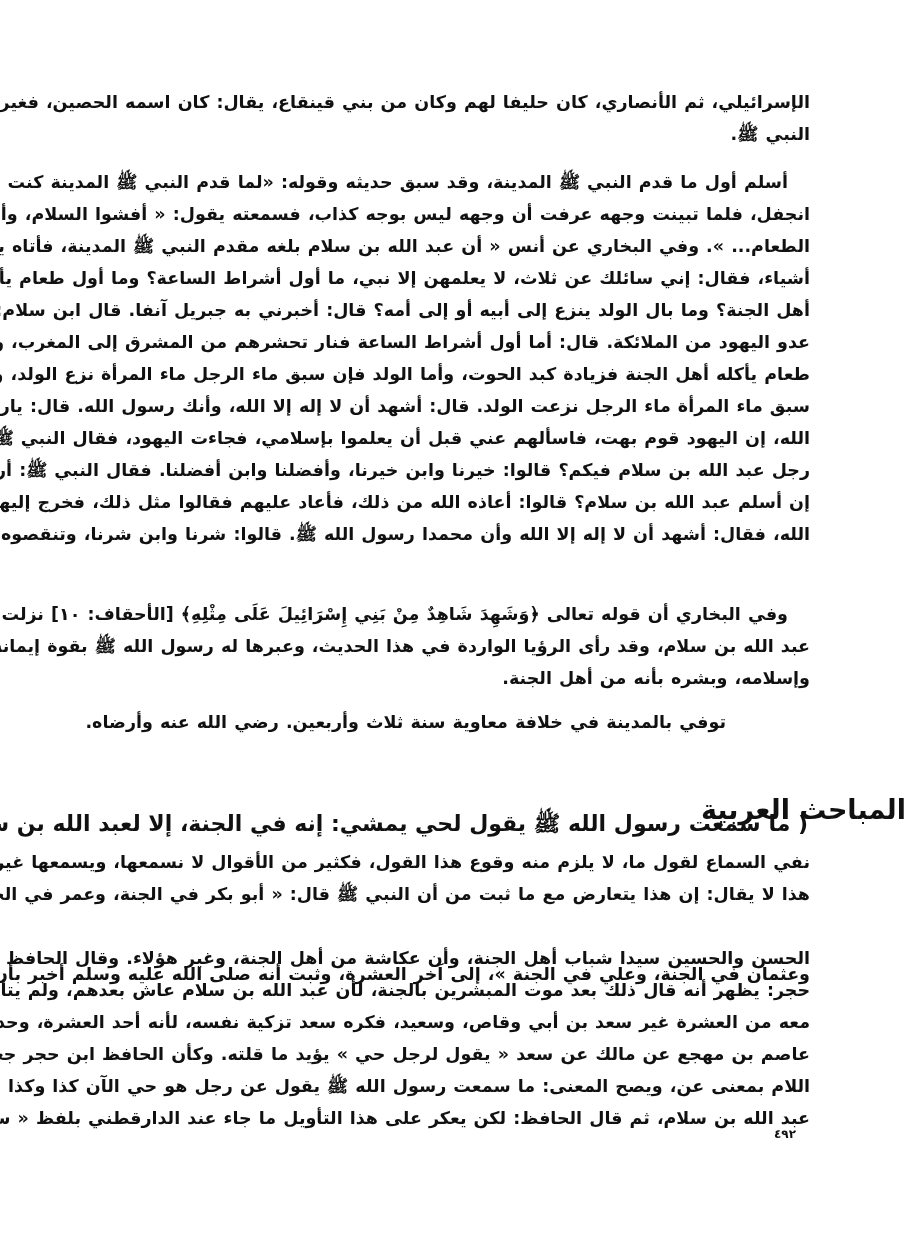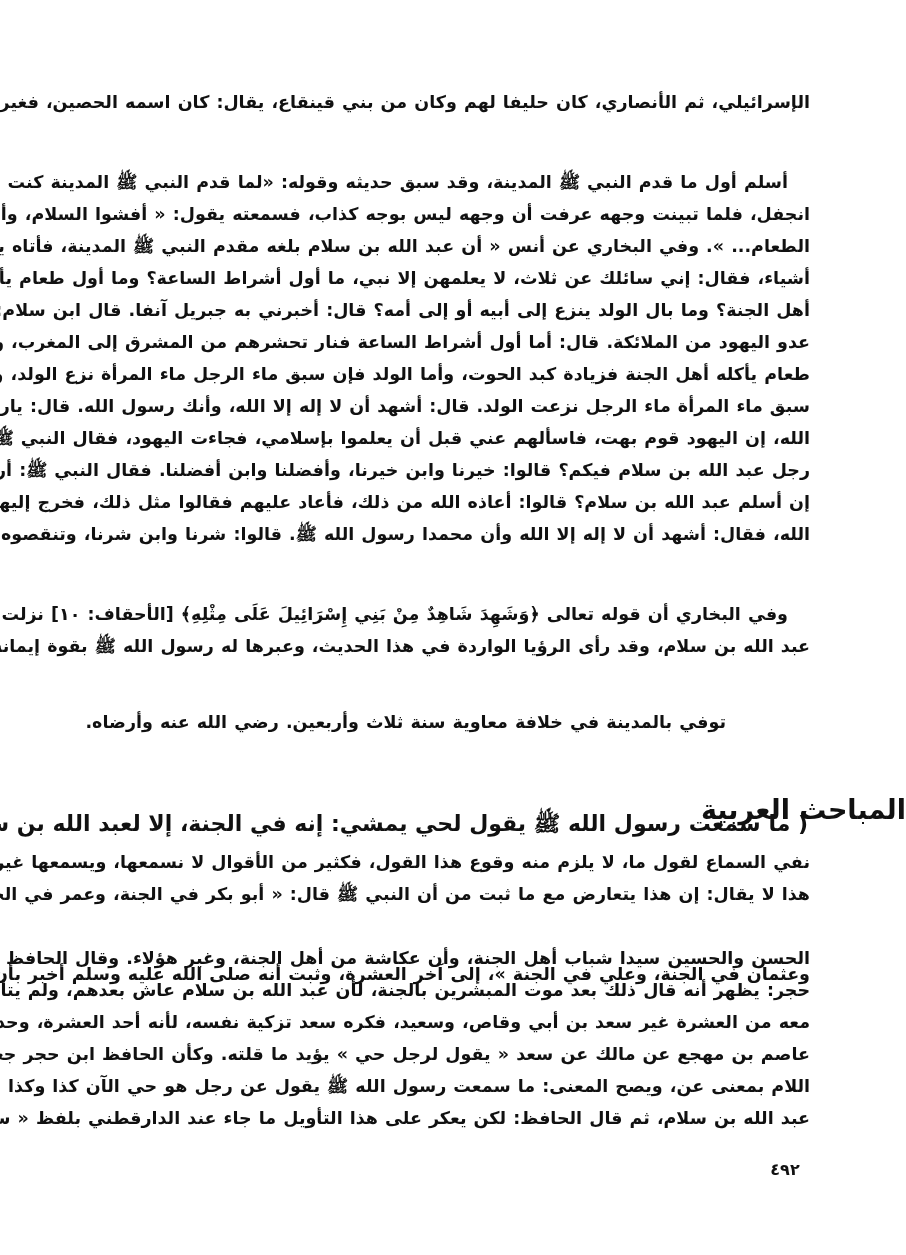--- a/index.html
+++ b/index.html
@@ -75,53 +75,55 @@
       font-weight: bold;
       direction: rtl;
       text-align: justify;
       text-align-last: justify;
       white-space: nowrap;
       letter-spacing: -0.5px;
     }
     .page-number {
       position: absolute;
       left: 760px;
-      top: 1156px;
+      top: 1120px;
       width: 50px;
       height: 28px;
-      font-size: 16px;
+      font-size: 12px;
       line-height: 28px;
       font-weight: bold;
       direction: rtl;
       text-align: center;
       letter-spacing: 2px;
     }
   </style>
 </head>
 <body>
 
 <div class="page">
 
   <div class="line" style="top:86px;">الإسرائيلي، ثم الأنصاري، كان حليفا لهم وكان من بني قينقاع، يقال: كان اسمه الحصين، فغيره</div>
+  <div class="line last" style="top:118px;">النبي ﷺ.</div>
 
   <div class="line indent" style="top:166px;">أسلم أول ما قدم النبي ﷺ المدينة، وقد سبق حديثه وقوله: «لما قدم النبي ﷺ المدينة كنت ممن</div>
   <div class="line" style="top:198px;">انجفل، فلما تبينت وجهه عرفت أن وجهه ليس بوجه كذاب، فسمعته يقول: « أفشوا السلام، وأطعموا</div>
   <div class="line" style="top:230px;">الطعام... ». وفي البخاري عن أنس « أن عبد الله بن سلام بلغه مقدم النبي ﷺ المدينة، فأتاه يسأله عن</div>
   <div class="line" style="top:262px;">أشياء، فقال: إني سائلك عن ثلاث، لا يعلمهن إلا نبي، ما أول أشراط الساعة؟ وما أول طعام يأكله</div>
   <div class="line" style="top:294px;">أهل الجنة؟ وما بال الولد ينزع إلى أبيه أو إلى أمه؟ قال: أخبرني به جبريل آنفا. قال ابن سلام: ذاك</div>
   <div class="line" style="top:326px;">عدو اليهود من الملائكة. قال: أما أول أشراط الساعة فنار تحشرهم من المشرق إلى المغرب، وأما أول</div>
   <div class="line" style="top:358px;">طعام يأكله أهل الجنة فزيادة كبد الحوت، وأما الولد فإن سبق ماء الرجل ماء المرأة نزع الولد، وإذا</div>
   <div class="line" style="top:390px;">سبق ماء المرأة ماء الرجل نزعت الولد. قال: أشهد أن لا إله إلا الله، وأنك رسول الله. قال: يارسول</div>
   <div class="line" style="top:422px;">الله، إن اليهود قوم بهت، فاسألهم عني قبل أن يعلموا بإسلامي، فجاءت اليهود، فقال النبي ﷺ: أي</div>
   <div class="line" style="top:454px;">رجل عبد الله بن سلام فيكم؟ قالوا: خيرنا وابن خيرنا، وأفضلنا وابن أفضلنا. فقال النبي ﷺ: أرأيتم</div>
   <div class="line" style="top:486px;">إن أسلم عبد الله بن سلام؟ قالوا: أعاذه الله من ذلك، فأعاد عليهم فقالوا مثل ذلك، فخرج إليهم عبد</div>
   <div class="line" style="top:518px;">الله، فقال: أشهد أن لا إله إلا الله وأن محمدا رسول الله ﷺ. قالوا: شرنا وابن شرنا، وتنقصوه، قال:</div>
 
   <div class="line indent" style="top:598px;">وفي البخاري أن قوله تعالى ﴿وَشَهِدَ شَاهِدٌ مِنْ بَنِي إِسْرَائِيلَ عَلَى مِثْلِهِ﴾ [الأحقاف: ١٠] نزلت في</div>
   <div class="line" style="top:630px;">عبد الله بن سلام، وقد رأى الرؤيا الواردة في هذا الحديث، وعبرها له رسول الله ﷺ بقوة إيمانه،</div>
+  <div class="line last" style="top:662px;">وإسلامه، وبشره بأنه من أهل الجنة.</div>
 
   <div class="line indent-deep" style="top:706px;">توفي بالمدينة في خلافة معاوية سنة ثلاث وأربعين. رضي الله عنه وأرضاه.</div>
 
   <div class="heading-main">المباحث العربية</div>
 
   <div class="heading-sub">( ما سمعت رسول الله ﷺ يقول لحي يمشي: إنه في الجنة، إلا لعبد الله بن سلام )</div>
 
   <div class="line" style="top:846px;">نفي السماع لقول ما، لا يلزم منه وقوع هذا القول، فكثير من الأقوال لا نسمعها، ويسمعها غيرنا، وعلى</div>
   <div class="line" style="top:878px;">هذا لا يقال: إن هذا يتعارض مع ما ثبت من أن النبي ﷺ قال: « أبو بكر في الجنة، وعمر في الجنة،</div>
   <div class="line" style="top:910px;margin-top:48px;">وعثمان في الجنة، وعلي في الجنة »، إلى آخر العشرة، وثبت أنه صلى الله عليه وسلم أخبر بأن</div>

